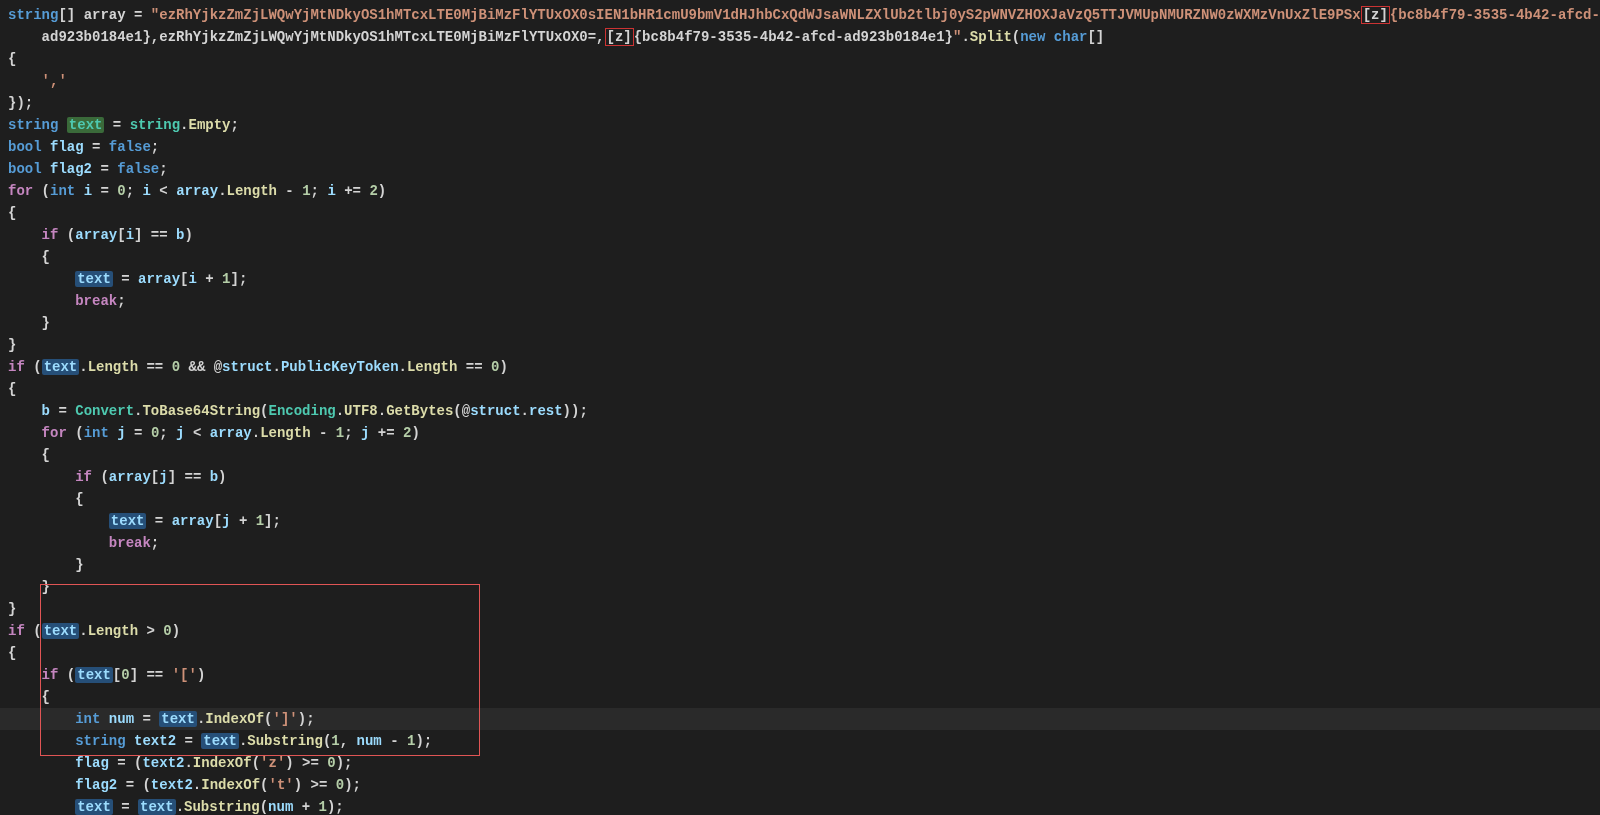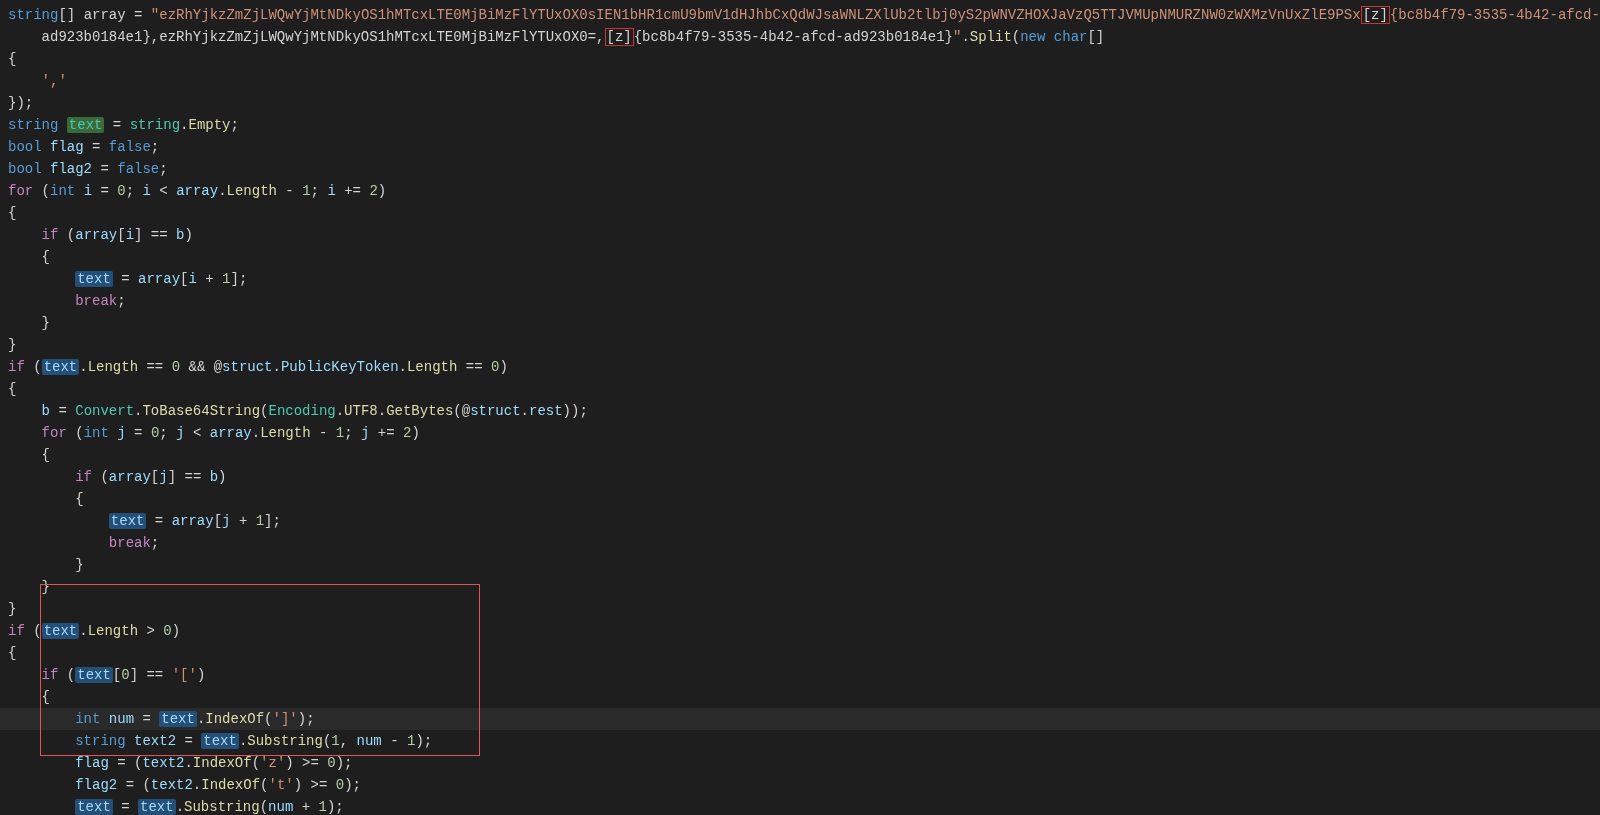--- a/index.html
+++ b/index.html
@@ -12,20 +12,21 @@
       width: 1600px;
       height: 815px;
     }
     .code-container {
       width: 100%;
       height: 100%;
       background: #1e1e1e;
       padding: 4px 0;
       overflow: hidden;
       position: relative;
+      font-weight: bold;
     }
     .line {
       display: flex;
       align-items: center;
       min-height: 22px;
       padding: 0 0 0 8px;
       white-space: pre;
       position: relative;
     }
     .line.highlighted {

